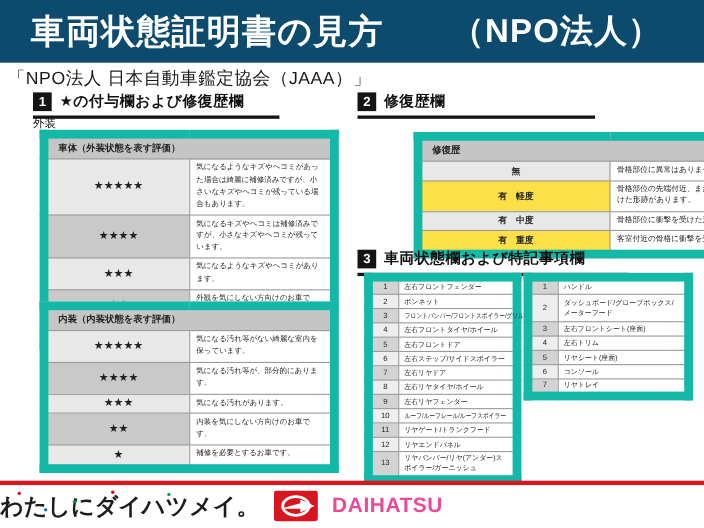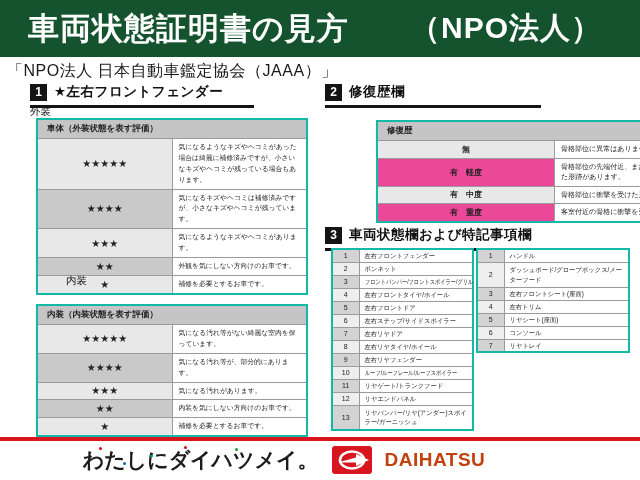--- a/index.html
+++ b/index.html
@@ -1,20 +1,20 @@
 <!DOCTYPE html>
 <html><head>
 <meta charset="utf-8">
 <style>
   * { margin:0; padding:0; box-sizing:border-box; }
   body { font-family:"Liberation Sans","DejaVu Sans",sans-serif; background:#fff; }
   #page { position:relative; width:640px; height:480px; background:#fff; overflow:hidden; }
 
   
-  .banner { position:absolute; top:0; left:0; width:640px; height:57px; background:#14532d;
+  .banner { position:absolute; top:0; left:0; width:640px; height:57px; background:#0c4a6e;
             display:flex; align-items:center; justify-content:space-between; padding:0 38px 0 28px; }
   .banner .title { color:#fff; font-size:31px; font-weight:bold; letter-spacing:1px; }
   .banner .edition { color:#fff; font-size:30px; font-weight:bold; letter-spacing:1px; }
 
   .subtitle { position:absolute; top:61px; left:7px; font-size:16px; color:#1a1a1a; letter-spacing:0.5px; }
 
   
   .sec { position:absolute; display:flex; align-items:center; gap:7px;
          border-bottom:3px solid #141414; padding-bottom:4px; }
   .sec .num { width:17px; height:17px; background:#141414; color:#fff; font-size:12px;
@@ -23,79 +23,79 @@
   #sec1 { top:83px; left:30px; width:224px; }
   #sec2 { top:83px; left:325px; width:216px; }
   #sec3 { top:226px; left:325px; width:246px; }
 
   .grouplabel { position:absolute; font-size:10.5px; font-weight:normal; color:#111; }
   #lbl-ext { top:105px; left:30px; }
   #lbl-int { top:274px; left:30px;margin-left:36px; }
 
   
   table.tbl { position:absolute; border-collapse:collapse; table-layout:fixed; background:#fff;
-              border:2px solid #14b8a6; }
+              border:8px solid #14b8a6; }
   table.tbl td { border:1px solid #9b9b9b; vertical-align:middle; color:#222; }
   td.hdr { background:#c5c5c5; font-size:8.5px; font-weight:bold; text-align:left;
            padding:3px 4px 3px 9px; color:#111; }
 
   
   #tbl-ext { top:118px; left:36px; width:272px; }
-  #tbl-int { top:304px; left:36px; width:272px; }
+  #tbl-int { top:274px; left:36px; width:272px; }
   td.stars { width:68px; text-align:center; font-size:10px; font-weight:bold; color:#111; }
   td.sdesc { font-size:6.8px; line-height:1.6; padding:3px 6px; }
   .bg-a { background:#e8e8e8; }
   .bg-b { background:#c9c9c9; }
 
   
   #tbl-rep { top:120px; left:330px; width:357px;margin-left:46px; }
   td.rlabel { width:60px; text-align:center; font-size:8px; font-weight:bold; color:#111; }
   td.rdesc { font-size:7px; padding:3px 6px; line-height:1.5; }
   .bg-c { background:#e8e8e8; }
-  .bg-d { background:#ec4899; }
+  .bg-d { background:#fde047; }
 
   
   #tbl-p-left  { top:248px; left:331px; width:143px; }
   #tbl-p-right { top:248px; left:476px; width:154px; }
   td.pno { width:27px; text-align:center; font-size:7px; color:#222; height:13px; }
   td.pname { font-size:6.3px; padding:1px 5px; line-height:1.45; }
   td.pname .squeeze { display:inline-block; transform:scaleX(0.82); transform-origin:left center; white-space:nowrap; }
   .bg-e { background:#d3d3d3; }
   .bg-f { background:#eeeeee; }
   tr.tall td { height:25px; }
 
   
   .footline { position:absolute; top:437px; left:0; width:640px; height:4px; background:#d7161f; }
   .footer { position:absolute; top:444px; left:0; width:568px; height:32px;
-            display:flex; align-items:center; justify-content:center; gap:13px; }
+            display:flex; align-items:center; gap:13px; }
   .slogan { font-size:21px; font-weight:bold; color:#1c1c1c; letter-spacing:0px; position:relative; }
   .slogan .dot { position:absolute; width:3px; height:3px; border-radius:50%; }
   .dot.r1 { background:#e60012; top:1px; left:16px; }
   .dot.g1 { background:#00a040; top:9px; left:66px; width:4px; height:2px; border-radius:1px; }
   .dot.b1 { background:#0068b7; top:16px; left:40px; }
   .dot.r2 { background:#e60012; top:0px; left:101px; }
   .dot.g2 { background:#00a040; top:2px; left:152px; }
   .logo-badge { flex:0 0 40px; }
-  .brand { font-size:19px; font-weight:bold; color:#c2410c; letter-spacing:0.5px; }
+  .brand { font-size:19px; font-weight:bold; color:#ec4899; letter-spacing:0.5px; }
 </style>
 </head>
 <body>
 
 <div id="page">
 
   <div class="banner">
     <span class="title">車両状態証明書の見方</span>
     <span class="edition">（NPO法人）</span>
   </div>
 
   <div class="subtitle">「NPO法人 日本自動車鑑定協会（JAAA）」</div>
 
   <div class="sec" id="sec1">
     <span class="num">1</span>
-    <span class="t">★左右フロントフェンダー</span>
+    <span class="t">★の付与欄および修復歴欄</span>
   </div>
 
   <div class="grouplabel" id="lbl-ext">外装</div>
   <table class="tbl" id="tbl-ext">
     <tbody>
         <tr>
       <td class="hdr" colspan="2">車体（外装状態を表す評価）</td>
     </tr>
     <tr>
       <td class="stars bg-a">★★★★★</td>

